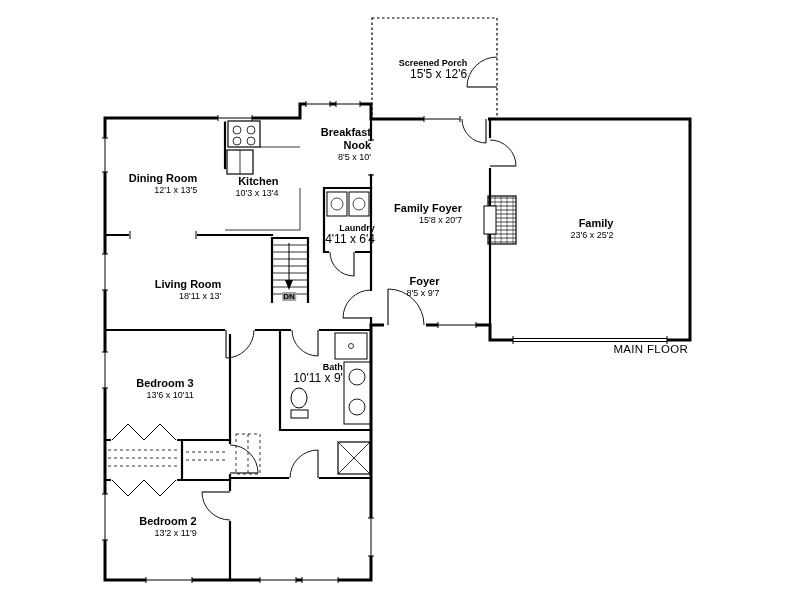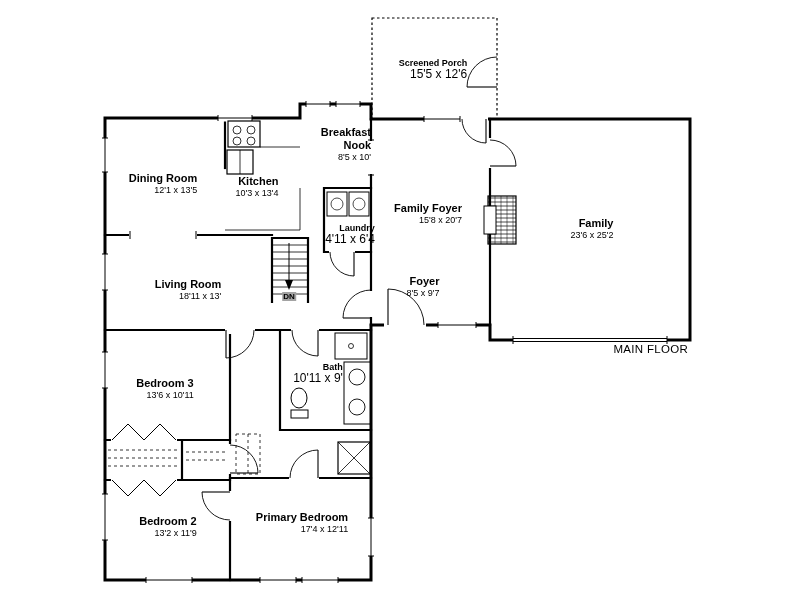--- a/index.html
+++ b/index.html
@@ -250,22 +250,18 @@
   <div class="room-label" style="left:165px;top:377px">
     <div class="rname">Bedroom 3</div>
     <div class="rdims">13'6 x 10'11</div>
   </div>
 
   <div class="room-label" style="left:168px;top:515px">
     <div class="rname">Bedroom 2</div>
     <div class="rdims">13'2 x 11'9</div>
   </div>
 
-  <div class="room-label" style="left:302px;top:511px">
-    <div class="rname">Primary Bedroom</div>
-    <div class="rdims">17'4 x 12'11</div>
-  </div>
 
   <div class="dn-label" style="left:289px;top:292px">DN</div>
 
   <div class="floor-title" style="left:688px;top:343px">MAIN FLOOR</div>
 
 </div>
 
 </body></html>

